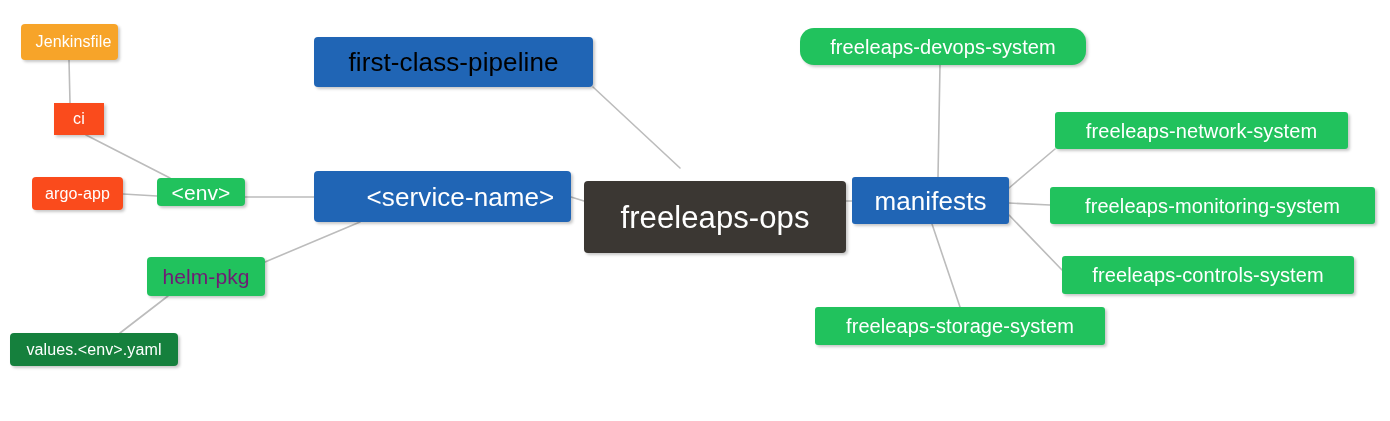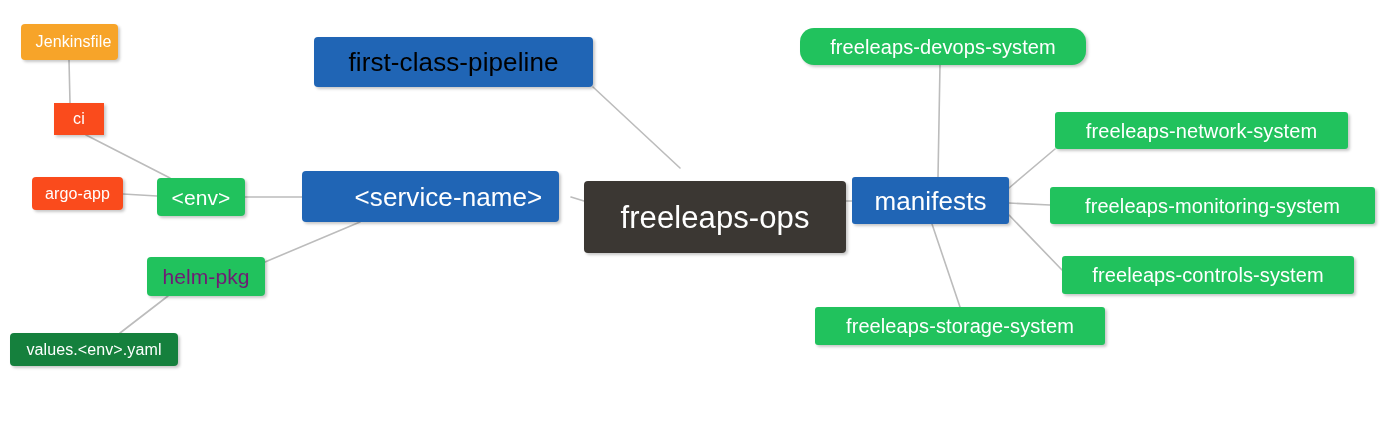--- a/index.html
+++ b/index.html
@@ -66,27 +66,27 @@
       <line x1="1009" y1="215" x2="1062" y2="270" stroke="#bcbcbc" stroke-width="1.6" stroke-linecap="round"></line>
       <line x1="932" y1="224" x2="960" y2="307" stroke="#bcbcbc" stroke-width="1.6" stroke-linecap="round"></line>
     </svg>
   <div id="node-layer">
       <div class="node" style="left: 584px; top: 168px; width: 262px; height: 72px; background: rgb(59, 55, 51); font-size: 31px; border-radius: 4px; color: rgb(255, 255, 255); margin-top: 13px;">
         <span class="node-label">freeleaps-ops</span>
       </div>
       <div class="node" style="left: 314px; top: 37px; width: 279px; height: 50px; background: rgb(32, 101, 181); font-size: 26px; border-radius: 4px; color: #000000;">
         <span class="node-label">first-class-pipeline</span>
       </div>
-      <div class="node" style="left: 302px; top: 171px; width: 257px; height: 51px; background: rgb(32, 101, 181); font-size: 26px; border-radius: 4px; color: rgb(255, 255, 255); padding-left: 36px;">
+      <div class="node" style="left: 314px; top: 171px; width: 257px; height: 51px; background: rgb(32, 101, 181); font-size: 26px; border-radius: 4px; color: rgb(255, 255, 255); padding-left: 36px;">
         <span class="node-label">&lt;service-name&gt;</span>
       </div>
       <div class="node" style="left: 852px; top: 177px; width: 157px; height: 47px; background: rgb(32, 101, 181); font-size: 26px; border-radius: 3px; color: rgb(255, 255, 255);">
         <span class="node-label">manifests</span>
       </div>
-      <div class="node" style="left: 157px; top: 178px; width: 88px; height: 38px; background: rgb(33, 194, 93); font-size: 21px; border-radius: 4px; color: rgb(255, 255, 255);">
+      <div class="node" style="left: 157px; top: 178px; width: 88px; height: 28px; background: rgb(33, 194, 93); font-size: 21px; border-radius: 4px; color: rgb(255, 255, 255);">
         <span class="node-label">&lt;env&gt;</span>
       </div>
       <div class="node" style="left: 147px; top: 257px; width: 118px; height: 39px; background: rgb(33, 194, 93); font-size: 21px; border-radius: 4px; color: #701a75;">
         <span class="node-label">helm-pkg</span>
       </div>
       <div class="node" style="left: 800px; top: 28px; width: 286px; height: 37px; background: rgb(33, 194, 93); font-size: 20px; border-radius: 14px; color: rgb(255, 255, 255);">
         <span class="node-label">freeleaps-devops-system</span>
       </div>
       <div class="node" style="left: 1055px; top: 112px; width: 293px; height: 37px; background: rgb(33, 194, 93); font-size: 20px; border-radius: 3px; color: rgb(255, 255, 255);">
         <span class="node-label">freeleaps-network-system</span>

